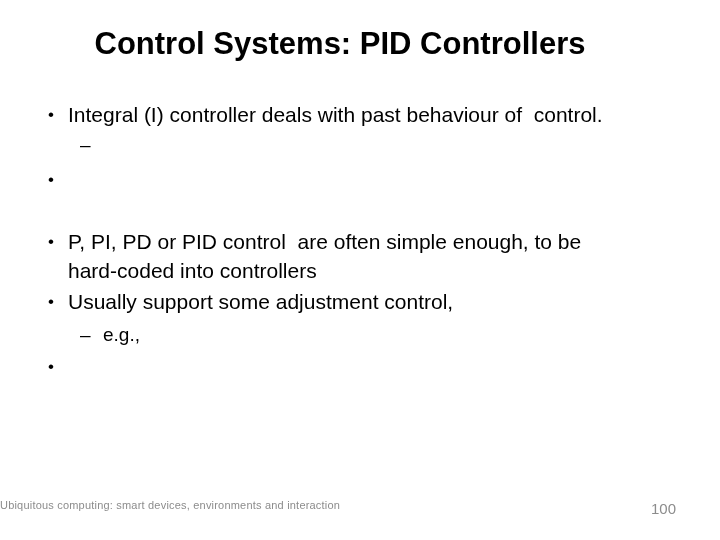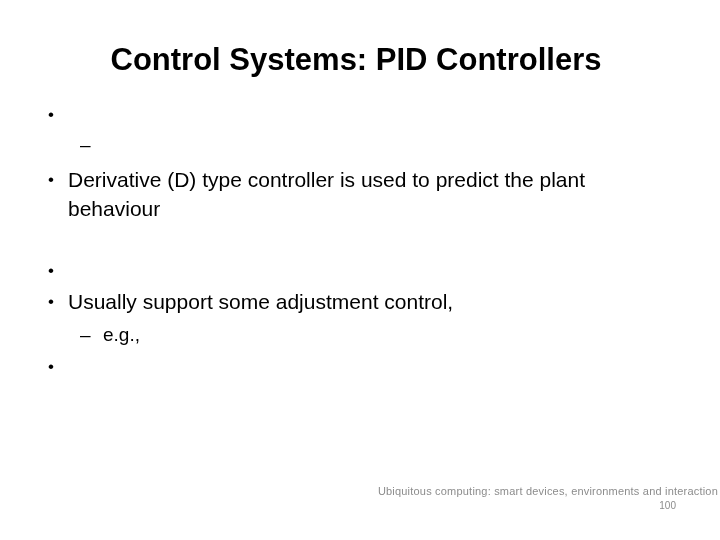--- a/index.html
+++ b/index.html
@@ -12,21 +12,21 @@
     font-family: "Liberation Sans", sans-serif;
     color: #000000;
     overflow: hidden;
   }
 
   .title {
     position: absolute;
     top: 26px;
     left: 0;
     width: 680px;
-    margin: 16px;
+    margin: 0;
     text-align: center;
     font-size: 31px;
     font-weight: bold;
     color: #000000;
   }
 
   .content {
     position: absolute;
     top: 100px;
     left: 48px;
@@ -58,64 +58,64 @@
 
   .mt-dash { margin-top: 1px; }
   .mt-b2   { margin-top: 6px; }
   .mt-b3   { margin-top: 33px; }
   .mt-b4   { margin-top: 2px; }
   .mt-sub  { margin-top: 4px; }
   .mt-b5   { margin-top: 3px; }
 
   .footer-text {
     position: absolute;
-    top: 485px;
+    top: 499px;
     left: 0;
     width: 698px;
-    text-align: right;
+    text-align: left;
     font-size: 11px;
     color: #8c8c8c;
     letter-spacing: 0.2px;
-    margin-left: 20px;
   }
 
   .page-number {
     position: absolute;
     top: 500px;
     right: 44px;
-    font-size: 10px;
+    font-size: 15px;
     color: #8c8c8c;
   }
 </style>
 </head>
 <body>
 
 <div class="slide">
 
   <h1 class="title">Control Systems: PID Controllers</h1>
 
   <div class="content">
 
     <div class="li l1">
       <span class="marker">•</span>
+      <span class="text">Integral (I) controller deals with past behaviour of  control.</span>
     </div>
 
     <div class="li l2 mt-dash">
       <span class="marker">–</span>
       <span class="text"></span>
     </div>
 
     <div class="li l1 mt-b2">
       <span class="marker">•</span>
-      <span class="text">Derivative (D) type controller is used to predict the plant
-behaviour</span>
     </div>
 
     <div class="li l1 mt-b3">
       <span class="marker">•</span>
+      <span class="text">P, PI, PD or PID control  are often simple enough, to be
+hard-coded into controllers</span>
     </div>
 
     <div class="li l1 mt-b4">
       <span class="marker">•</span>
       <span class="text">Usually support some adjustment control,</span>
     </div>
 
     <div class="li l2 mt-sub">
       <span class="marker">–</span>
       <span class="text">e.g.,</span>

